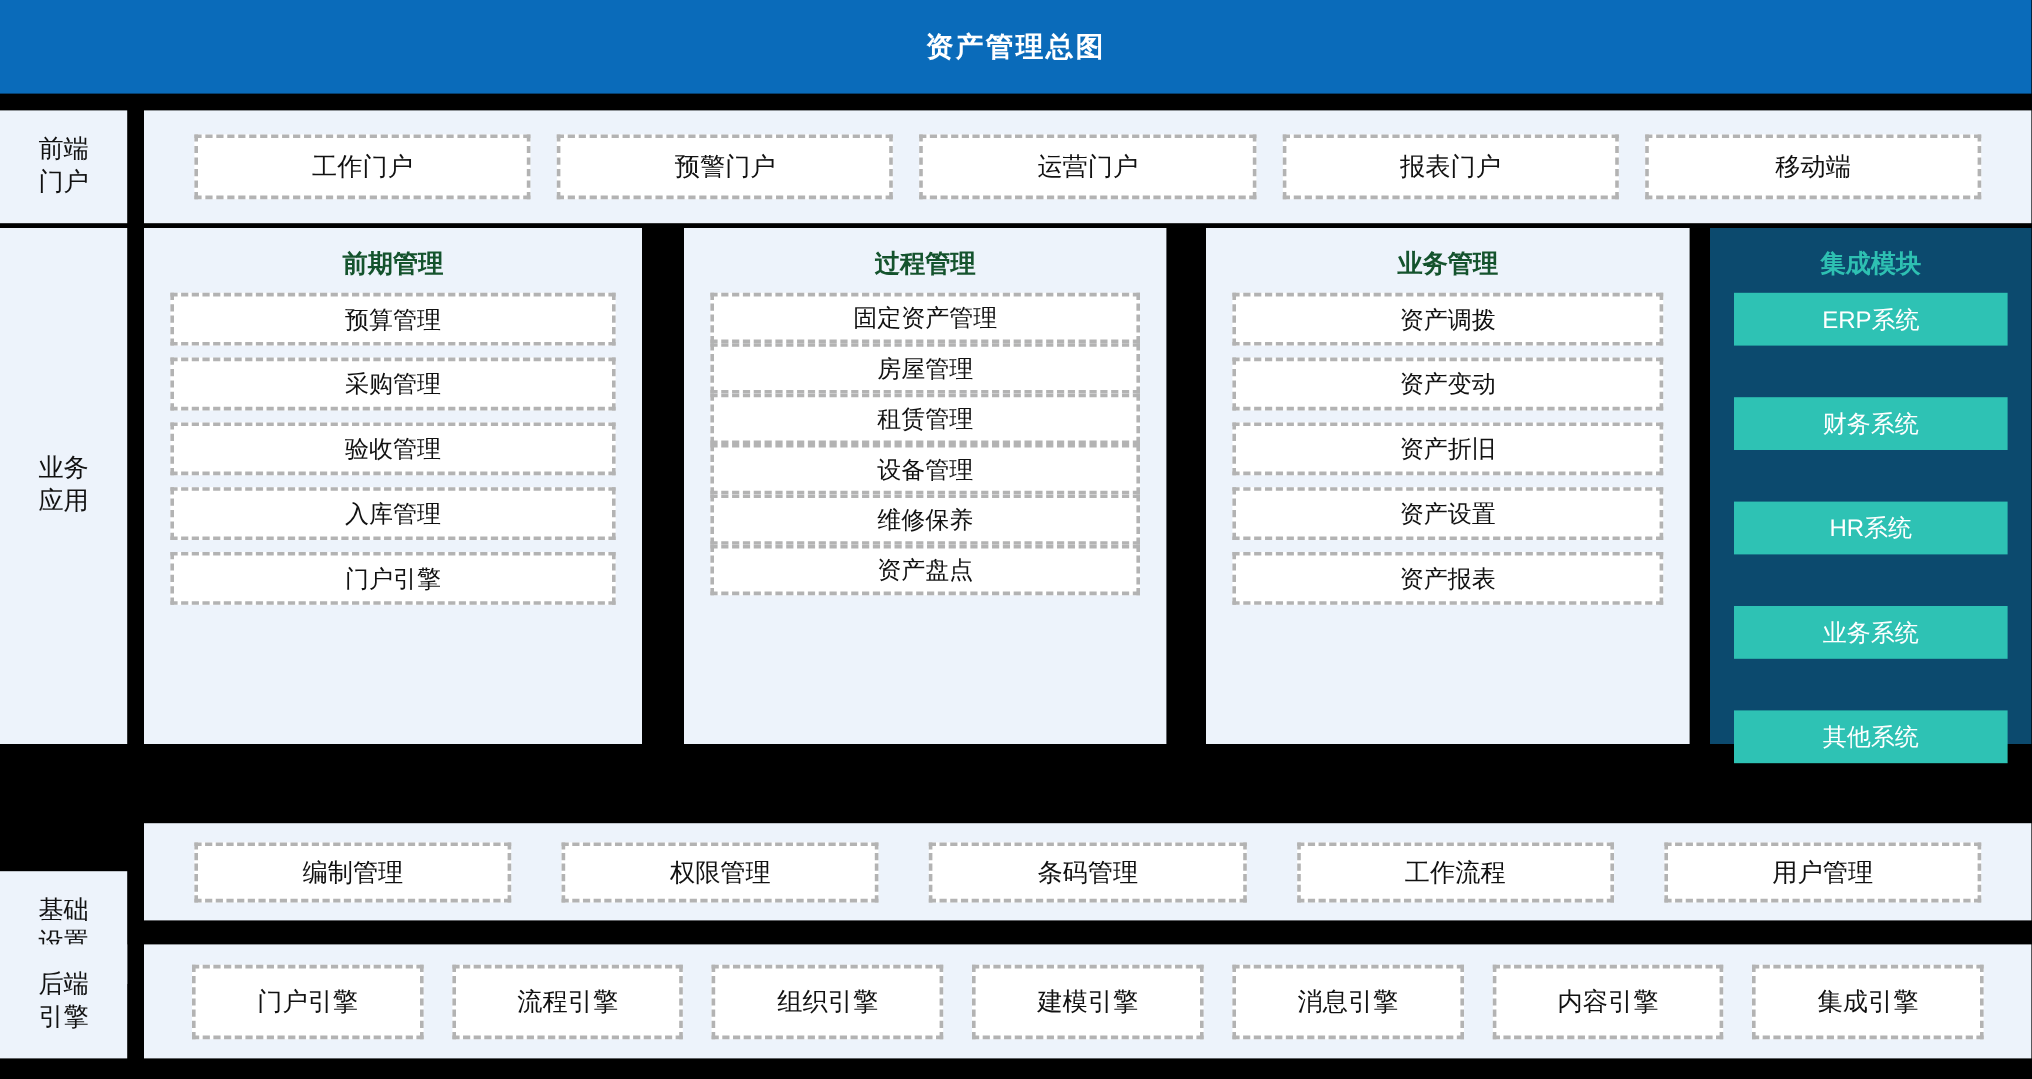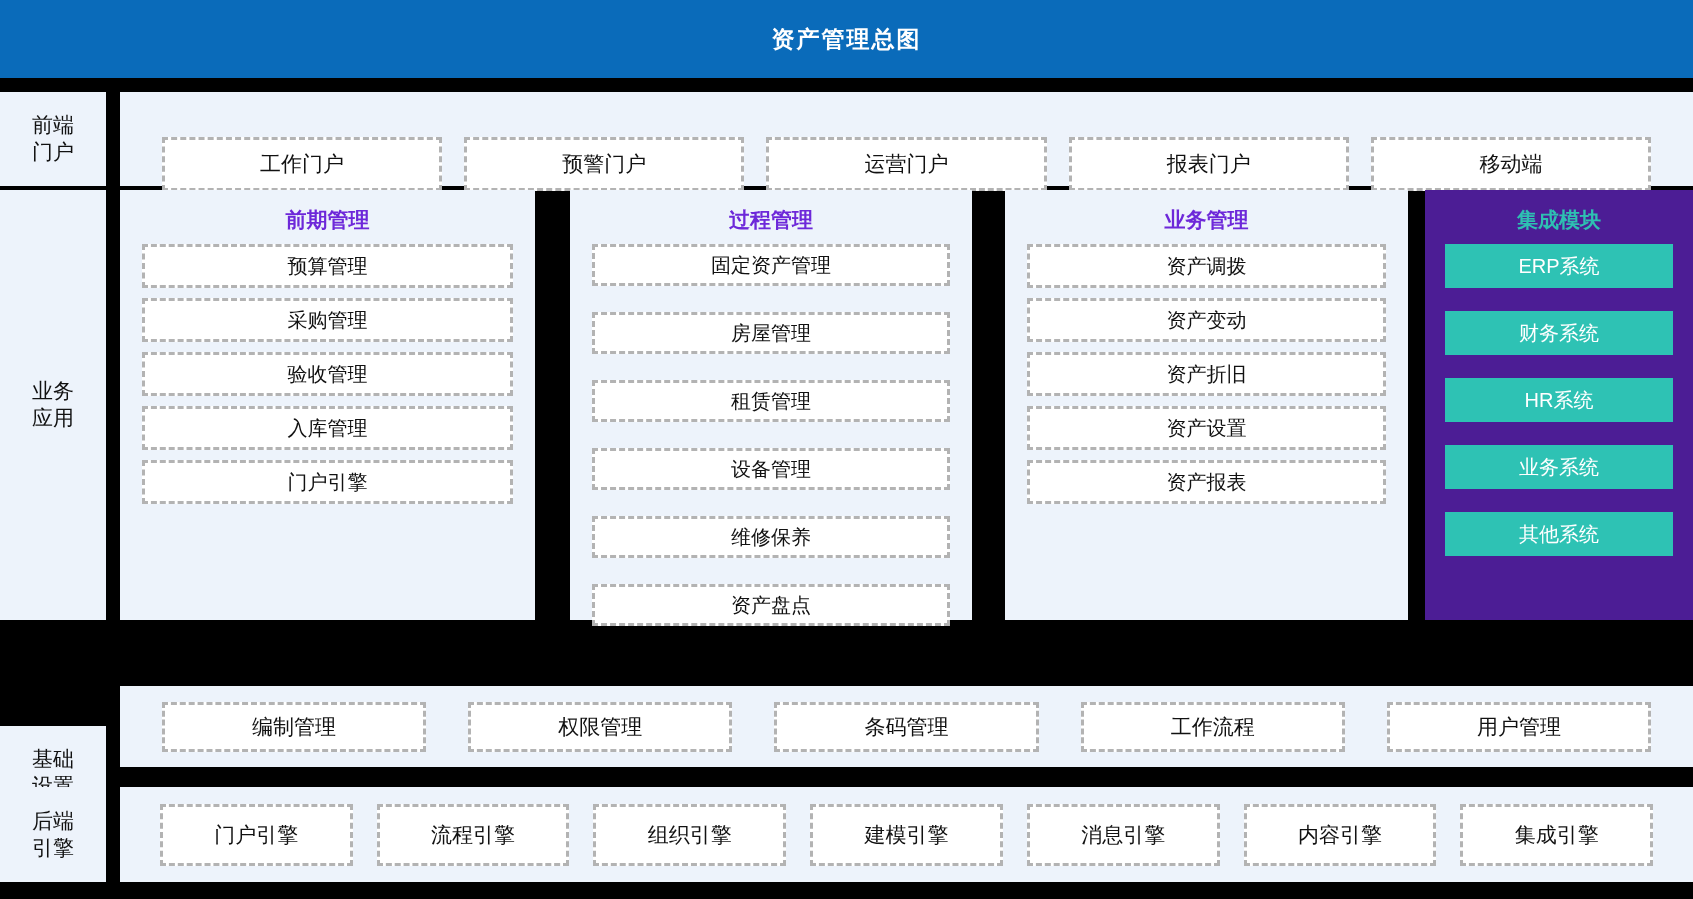--- a/index.html
+++ b/index.html
@@ -73,39 +73,38 @@
   #portal-row-panel { left: 120px; top: 92px; width: 1573px; height: 94px; }
   .portal-items {
     position: absolute;
     left: 0; top: 0;
     width: 100%; height: 100%;
     display: flex;
     align-items: center;
     justify-content: space-between;
     padding: 0 42px;
     gap: 22px;
-    margin-top: 25px;
   }
   .portal-items .dashed-box { flex: 1 1 0; height: 54px; }
 
   
   #biz-row-label { top: 190px; height: 430px; }
   .biz-col {
     position: absolute;
     top: 190px;
     height: 430px;
     background: #EDF3FB;
     padding-top: 16px;
   }
-  .biz-col.integration { background: #4c1d95; }
+  .biz-col.integration { background: #0c4a6e; }
   .col-title {
     text-align: center;
     font-size: 21px;
     font-weight: bold;
-    color: #6d28d9;
+    color: #14532d;
     margin-bottom: 10px;
   }
   .col-title.teal { color: #2EC0B2; }
   .col-items {
     display: flex;
     flex-direction: column;
     align-items: center;
     gap: 10px;
     padding: 0 22px;
   }
@@ -114,23 +113,23 @@
     width: 100%;
     height: 44px;
     background: #2EC2B4;
     color: #ffffff;
     font-size: 20px;
     display: flex;
     align-items: center;
     justify-content: center;
     white-space: nowrap;
   }
-  .col-items.tight { gap: 26px; }
+  .col-items.tight { gap: 0; }
   .col-items.tight .dashed-box { height: 42px; }
-  .col-items.green { gap: 23px; padding: 0 20px; }
+  .col-items.green { gap: 43px; padding: 0 20px; }
 
   #biz-col-1 { left: 120px; width: 415px; }
   #biz-col-2 { left: 570px; width: 402px; }
   #biz-col-3 { left: 1005px; width: 403px; }
   #biz-col-4 { left: 1425px; width: 268px; }
 
   
   #basic-row-label { top: 726px; height: 94px; }
   #basic-row-panel { left: 120px; top: 686px; width: 1573px; height: 81px; }
   .basic-items {

